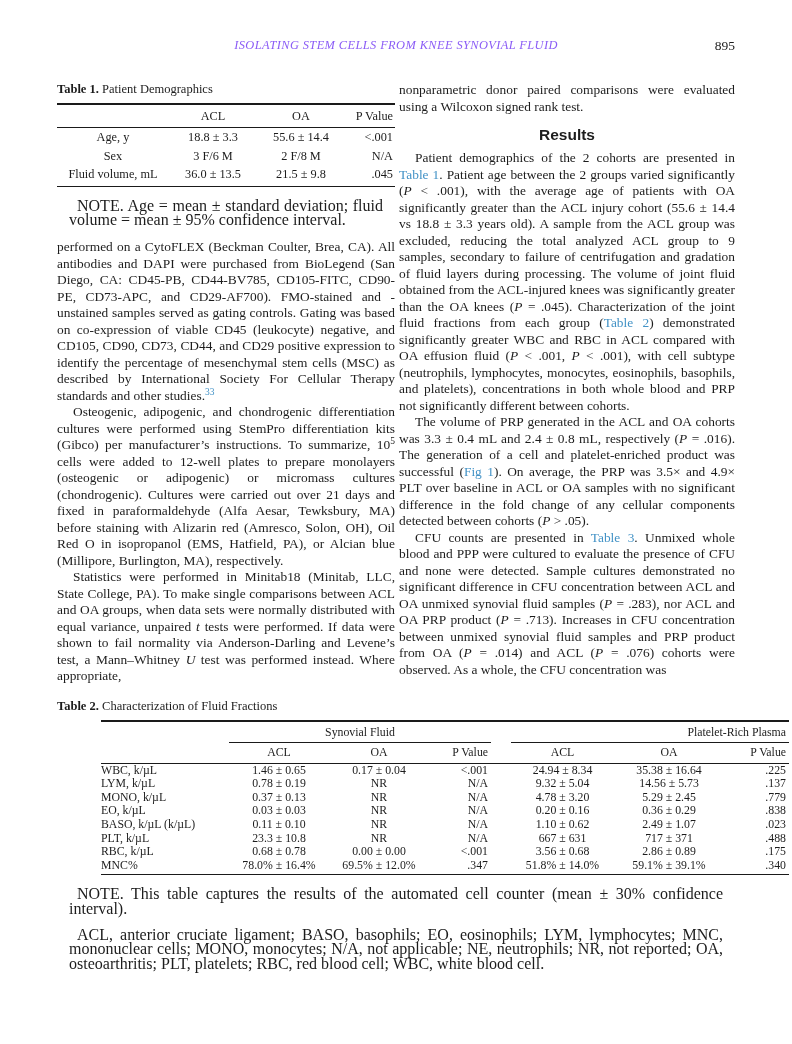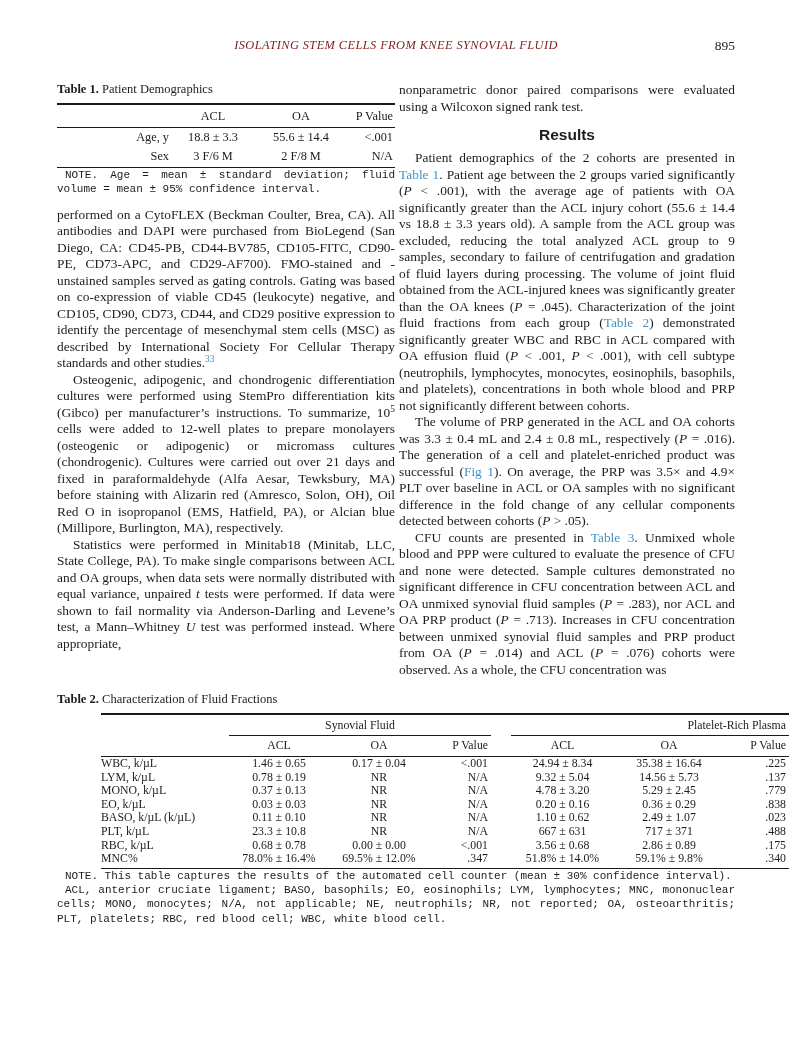--- a/index.html
+++ b/index.html
@@ -8,21 +8,21 @@
     font-family:"Liberation Serif", serif;
     color:#1c1c1c;
     -webkit-font-smoothing:antialiased;
   }
   .page { position:relative; width:792px; height:1044px; overflow:hidden; }
 
   
   .running-head { position:relative; margin-top:38px; height:18px; }
   .running-title {
     display:block; text-align:center; font-style:italic;
-    font-size:12.4px; letter-spacing:0.4px; color:#7f1d1d;
+    font-size:12.4px; letter-spacing:0.4px; color:#8b5cf6;
   }
   .page-number { position:absolute; right:57px; top:0; font-size:13.5px; font-style:normal; }
 
   
   .columns { display:flex; gap:4px; margin:26px 57px 0 57px; }
   .col { width:338px; }
 
   p.body-text {
     margin:0; text-align:justify; text-indent:16px;
     font-size:13.4px; line-height:16.5px;
@@ -47,25 +47,25 @@
   table.journal th { font-weight:normal; }
 
   
   .table1-block { margin-bottom:10px; }
   .t1 { font-size:12.3px; }
   .t1 thead th { border-bottom:1.2px solid #1a1a1a; padding:4px 0 3px 0; }
   .t1 tbody td { padding:1px 0; line-height:16.5px; }
   .t1 tbody tr:last-child td { border-bottom:1.6px solid #1a1a1a; padding-bottom:3px; }
   .t1 th:nth-child(2), .t1 th:nth-child(3), .t1 td:nth-child(2), .t1 td:nth-child(3) { text-align:center; }
   .t1 th:nth-child(4), .t1 td:nth-child(4) { text-align:right; padding-right:2px; }
-  .t1 td:nth-child(1) { text-align:right; }
+  .t1 td:nth-child(1) { text-align:center; }
 
   p.note {
-    font-size:11px; line-height:14.3px; text-align:justify;
-    text-indent:8px; margin:0;font-family:Liberation Mono, monospace;
+    font-size:16px; line-height:14.3px; text-align:justify;
+    text-indent:8px; margin:12px;
   }
   .table1-block p.note:first-of-type { margin-top:3px; }
 
   
   .table2-block { margin:14px 57px 0 57px; }
   .t2 { font-size:11.8px;margin-left:44px; }
   .t2 .group-row th { border-bottom:1.2px solid #1a1a1a; padding:3px 0 2px 0; text-align:center; }
   .t2 .group-row .stub, .t2 .group-row .spacer { border-bottom:none; }
   .t2 .sub-row th { border-bottom:1.6px solid #1a1a1a; padding:2px 0 3px 0; }
   .t2 tbody td { padding:0; line-height:13.6px; }
@@ -114,20 +114,26 @@
                 <td>Age, y</td>
                 <td>18.8 ± 3.3</td>
                 <td>55.6 ± 14.4</td>
                 <td>&lt;.001</td>
               </tr>
               <tr>
                 <td>Sex</td>
                 <td>3 F/6 M</td>
                 <td>2 F/8 M</td>
                 <td>N/A</td>
+              </tr>
+              <tr>
+                <td>Fluid volume, mL</td>
+                <td>36.0 ± 13.5</td>
+                <td>21.5 ± 9.8</td>
+                <td>.045</td>
               </tr>
             </tbody>
         </table>
         <p class="note">NOTE. Age = mean ± standard deviation; fluid volume = mean ± 95% confidence interval.</p>
       </div>
 
       <p class="body-text noindent"><span>performed on a CytoFLEX (Beckman Coulter, Brea, CA). All antibodies and DAPI were purchased from BioLegend (San Diego, CA: CD45-PB, CD44-BV785, CD105-FITC, CD90-PE, CD73-APC, and CD29-AF700). FMO-stained and -unstained samples served as gating controls. Gating was based on co-expression of viable CD45 (leukocyte) negative, and CD105, CD90, CD73, CD44, and CD29 positive expression to identify the percentage of mesenchymal stem cells (MSC) as described by International Society For Cellular Therapy standards and other studies.</span><sup class="seg-link">33</sup></p>
       <p class="body-text"><span>Osteogenic, adipogenic, and chondrogenic differentiation cultures were performed using StemPro differentiation kits (Gibco) per manufacturer’s instructions. To summarize, 10</span><sup>5</sup><span> cells were added to 12-well plates to prepare monolayers (osteogenic or adipogenic) or micromass cultures (chondrogenic). Cultures were carried out over 21 days and fixed in paraformaldehyde (Alfa Aesar, Tewksbury, MA) before staining with Alizarin red (Amresco, Solon, OH), Oil Red O in isopropanol (EMS, Hatfield, PA), or Alcian blue (Millipore, Burlington, MA), respectively.</span></p>
       <p class="body-text"><span>Statistics were performed in Minitab18 (Minitab, LLC, State College, PA). To make single comparisons between ACL and OA groups, when data sets were normally distributed with equal variance, unpaired </span><span class="seg-italic">t</span><span> tests were performed. If data were shown to fail normality via Anderson-Darling and Levene’s test, a Mann–Whitney </span><span class="seg-italic">U</span><span> test was performed instead. Where appropriate,</span></p>
     </div>
@@ -247,21 +253,21 @@
             <td>2.86 ± 0.89</td>
             <td>.175</td>
           </tr>
           <tr>
             <td>MNC%</td>
             <td>78.0% ± 16.4%</td>
             <td>69.5% ± 12.0%</td>
             <td>.347</td>
             <td></td>
             <td>51.8% ± 14.0%</td>
-            <td>59.1% ± 9.8%</td>
+            <td>59.1% ± 39.1%</td>
             <td>.340</td>
           </tr>
         </tbody>
     </table>
     <p class="note">NOTE. This table captures the results of the automated cell counter (mean ± 30% confidence interval).</p>
     <p class="note">ACL, anterior cruciate ligament; BASO, basophils; EO, eosinophils; LYM, lymphocytes; MNC, mononuclear cells; MONO, monocytes; N/A, not applicable; NE, neutrophils; NR, not reported; OA, osteoarthritis; PLT, platelets; RBC, red blood cell; WBC, white blood cell.</p>
   </div>
 
 </div>
 

